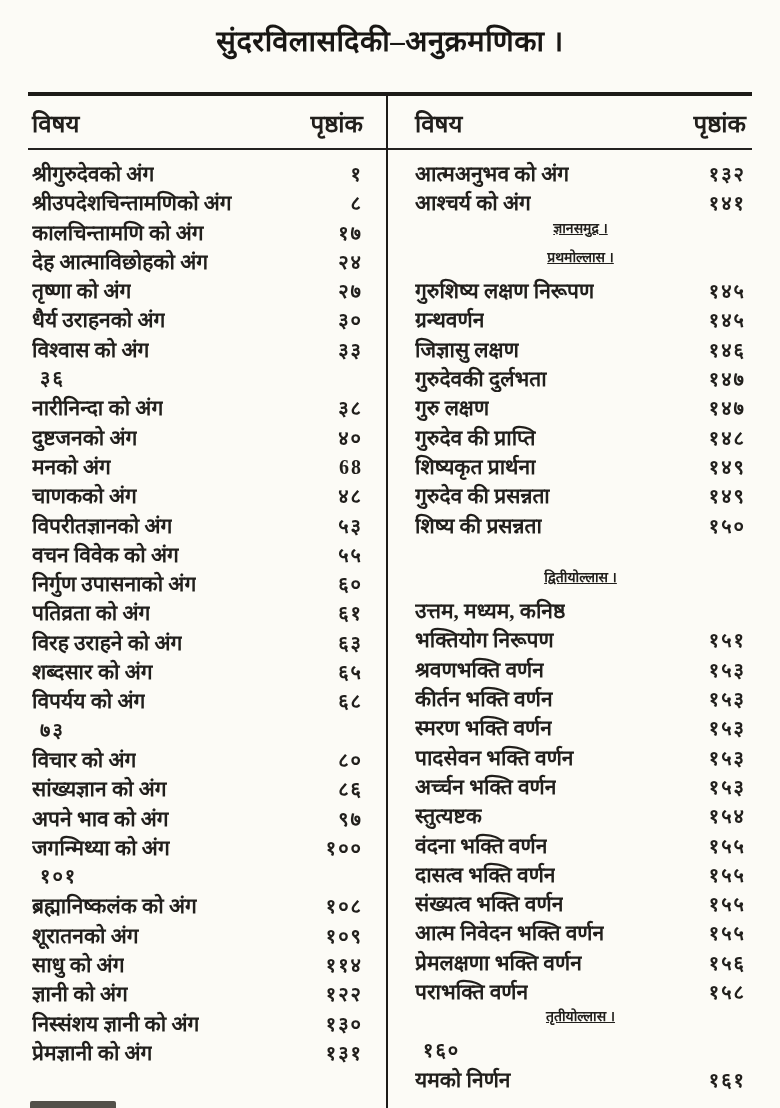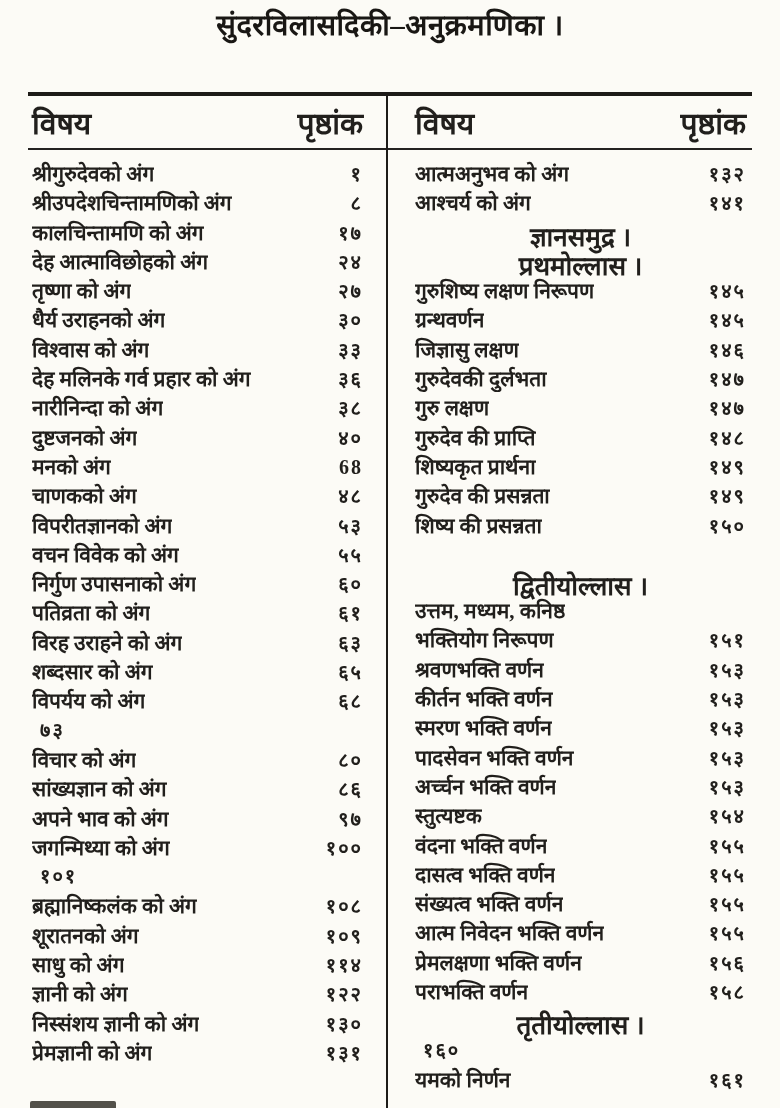--- a/index.html
+++ b/index.html
@@ -6,21 +6,21 @@
   .page {
     position:relative;
     width:780px; height:1108px;
     margin:0 auto;
     background:#fcfbf6;
     overflow:hidden;
     font-family:"Liberation Serif","DejaVu Serif",serif;
     color:#211f1c;
   }
   .title {
-    position:absolute; top:4px; left:0; width:100%;
+    position:absolute; top:20px; left:0; width:100%;
     margin:0;
     text-align:center;
     font-size:29px; font-weight:700;
     letter-spacing:0.5px;
     color:#191714;
   }
   .toc {
     position:absolute;
     left:28px; top:92px;
     width:724px; height:1016px;
@@ -29,21 +29,21 @@
   .header-row {
     display:flex;
     height:52px;
     border-bottom:2px solid #242220;
   }
   .header-cell {
     flex:1;
     display:flex;
     justify-content:space-between;
     align-items:center;
-    font-size:30px; font-weight:700;
+    font-size:24px; font-weight:700;
   }
   .header-cell.hleft  { padding-left:4px;  padding-right:22px; }
   .header-cell.hright { padding-left:30px; padding-right:6px;  }
   .divider {
     position:absolute;
     left:358px; top:-4px;
     width:2px; height:1020px;
     background:#1d1b18;
   }
   .cols { display:flex; }
@@ -61,22 +61,23 @@
   }
   .row .label { overflow:hidden; }
   .row .page-num {
     font-size:20px;
     padding-left:8px;
     letter-spacing:2px;
   }
   .section-row {
     height:29.3px;
     text-align:center;
-    font-size:26px; font-weight:700;
+    font-size:14px; font-weight:700;
     white-space:nowrap;
+    text-decoration:underline;
   }
   .section-row.gap-before { margin-top:27px; }
   .smudge {
     position:absolute;
     left:30px; bottom:0;
     width:86px; height:7px;
     background:#35322c;
     border-radius:2px 2px 0 0;
     opacity:0.85;
   }
@@ -125,21 +126,20 @@
           </div>
           <div class="row">
             <span class="label">धैर्य उराहनको अंग</span>
             <span class="page-num">३०</span>
           </div>
           <div class="row">
             <span class="label">विश्वास को अंग</span>
             <span class="page-num">३३</span>
           </div>
           <div class="row">
-            <span class="label">देह मलिनके गर्व प्रहार को अंग</span>
             <span class="page-num">३६</span>
           </div>
           <div class="row">
             <span class="label">नारीनिन्दा को अंग</span>
             <span class="page-num">३८</span>
           </div>
           <div class="row">
             <span class="label">दुष्टजनको अंग</span>
             <span class="page-num">४०</span>
           </div>

